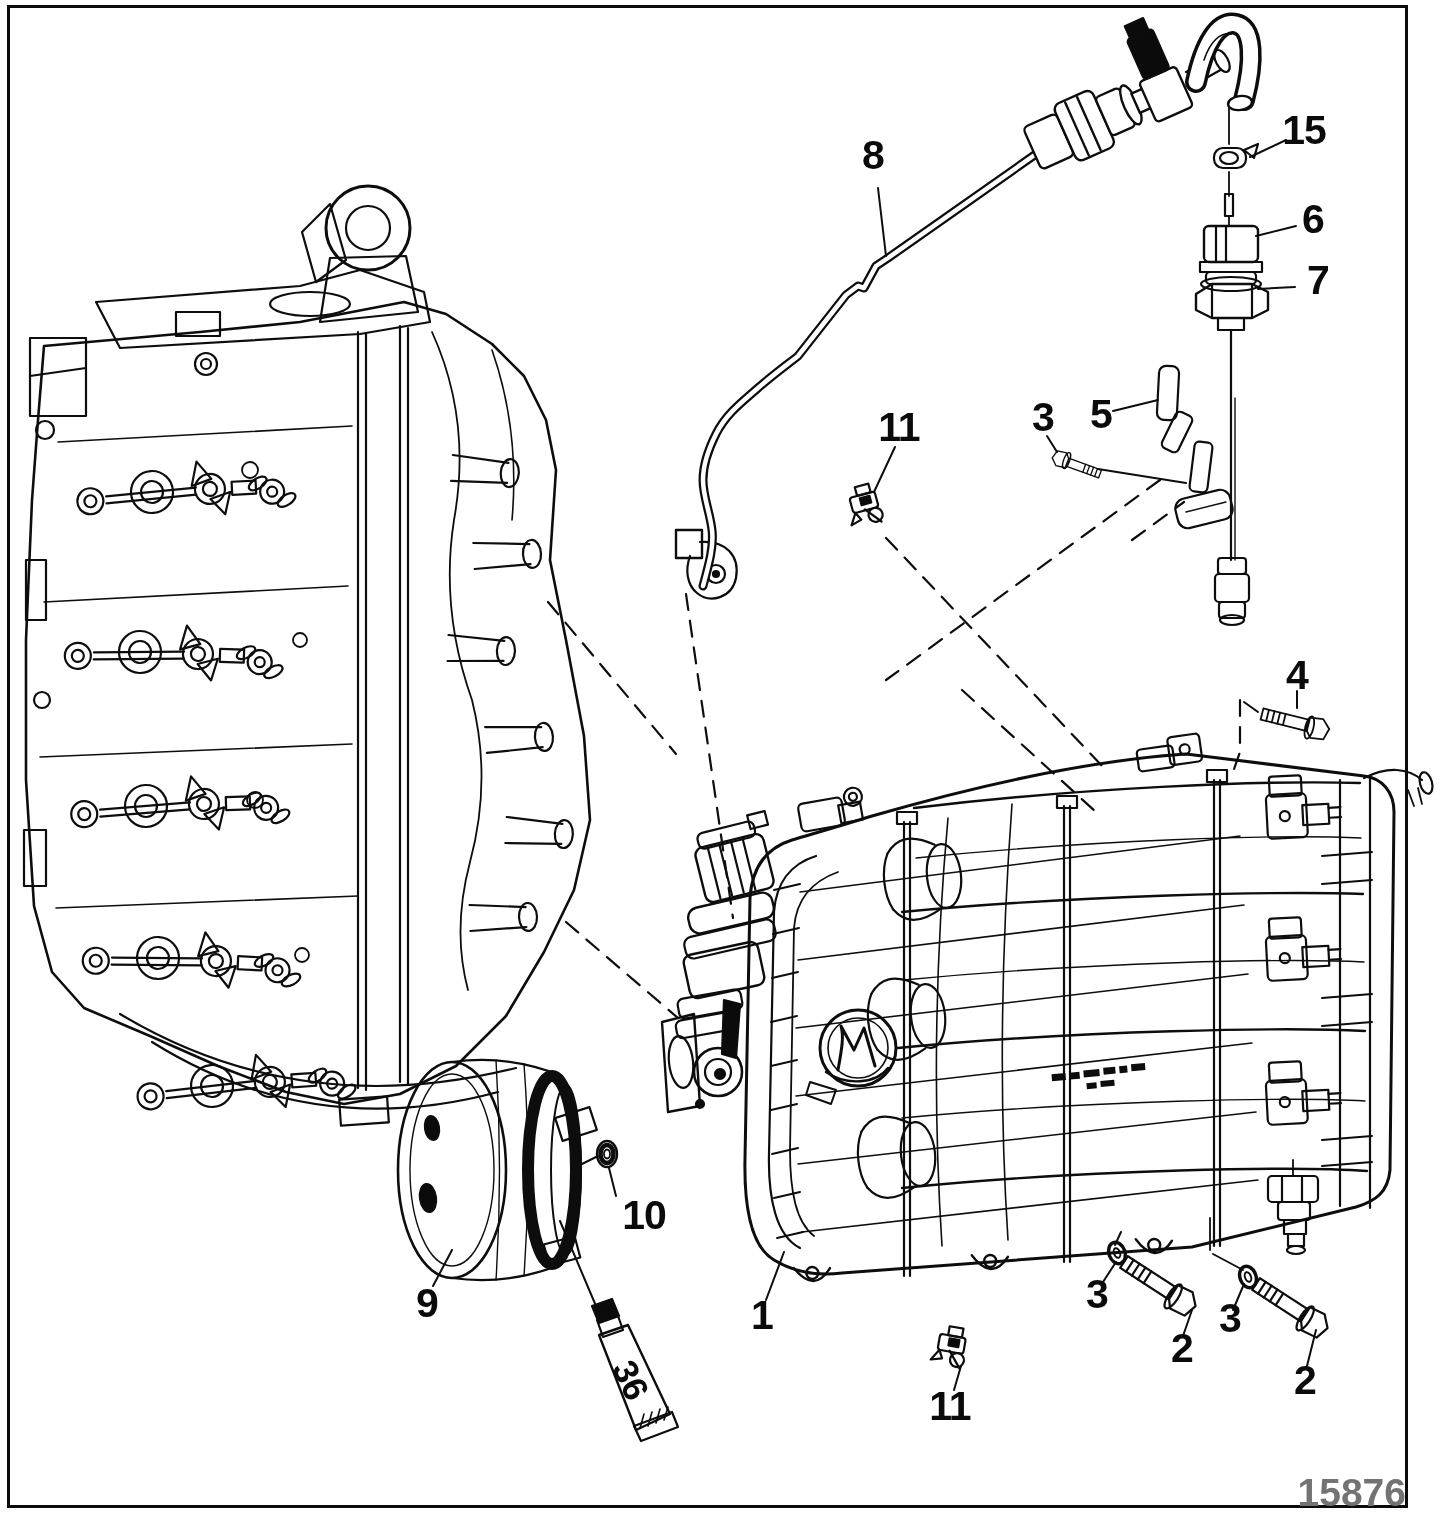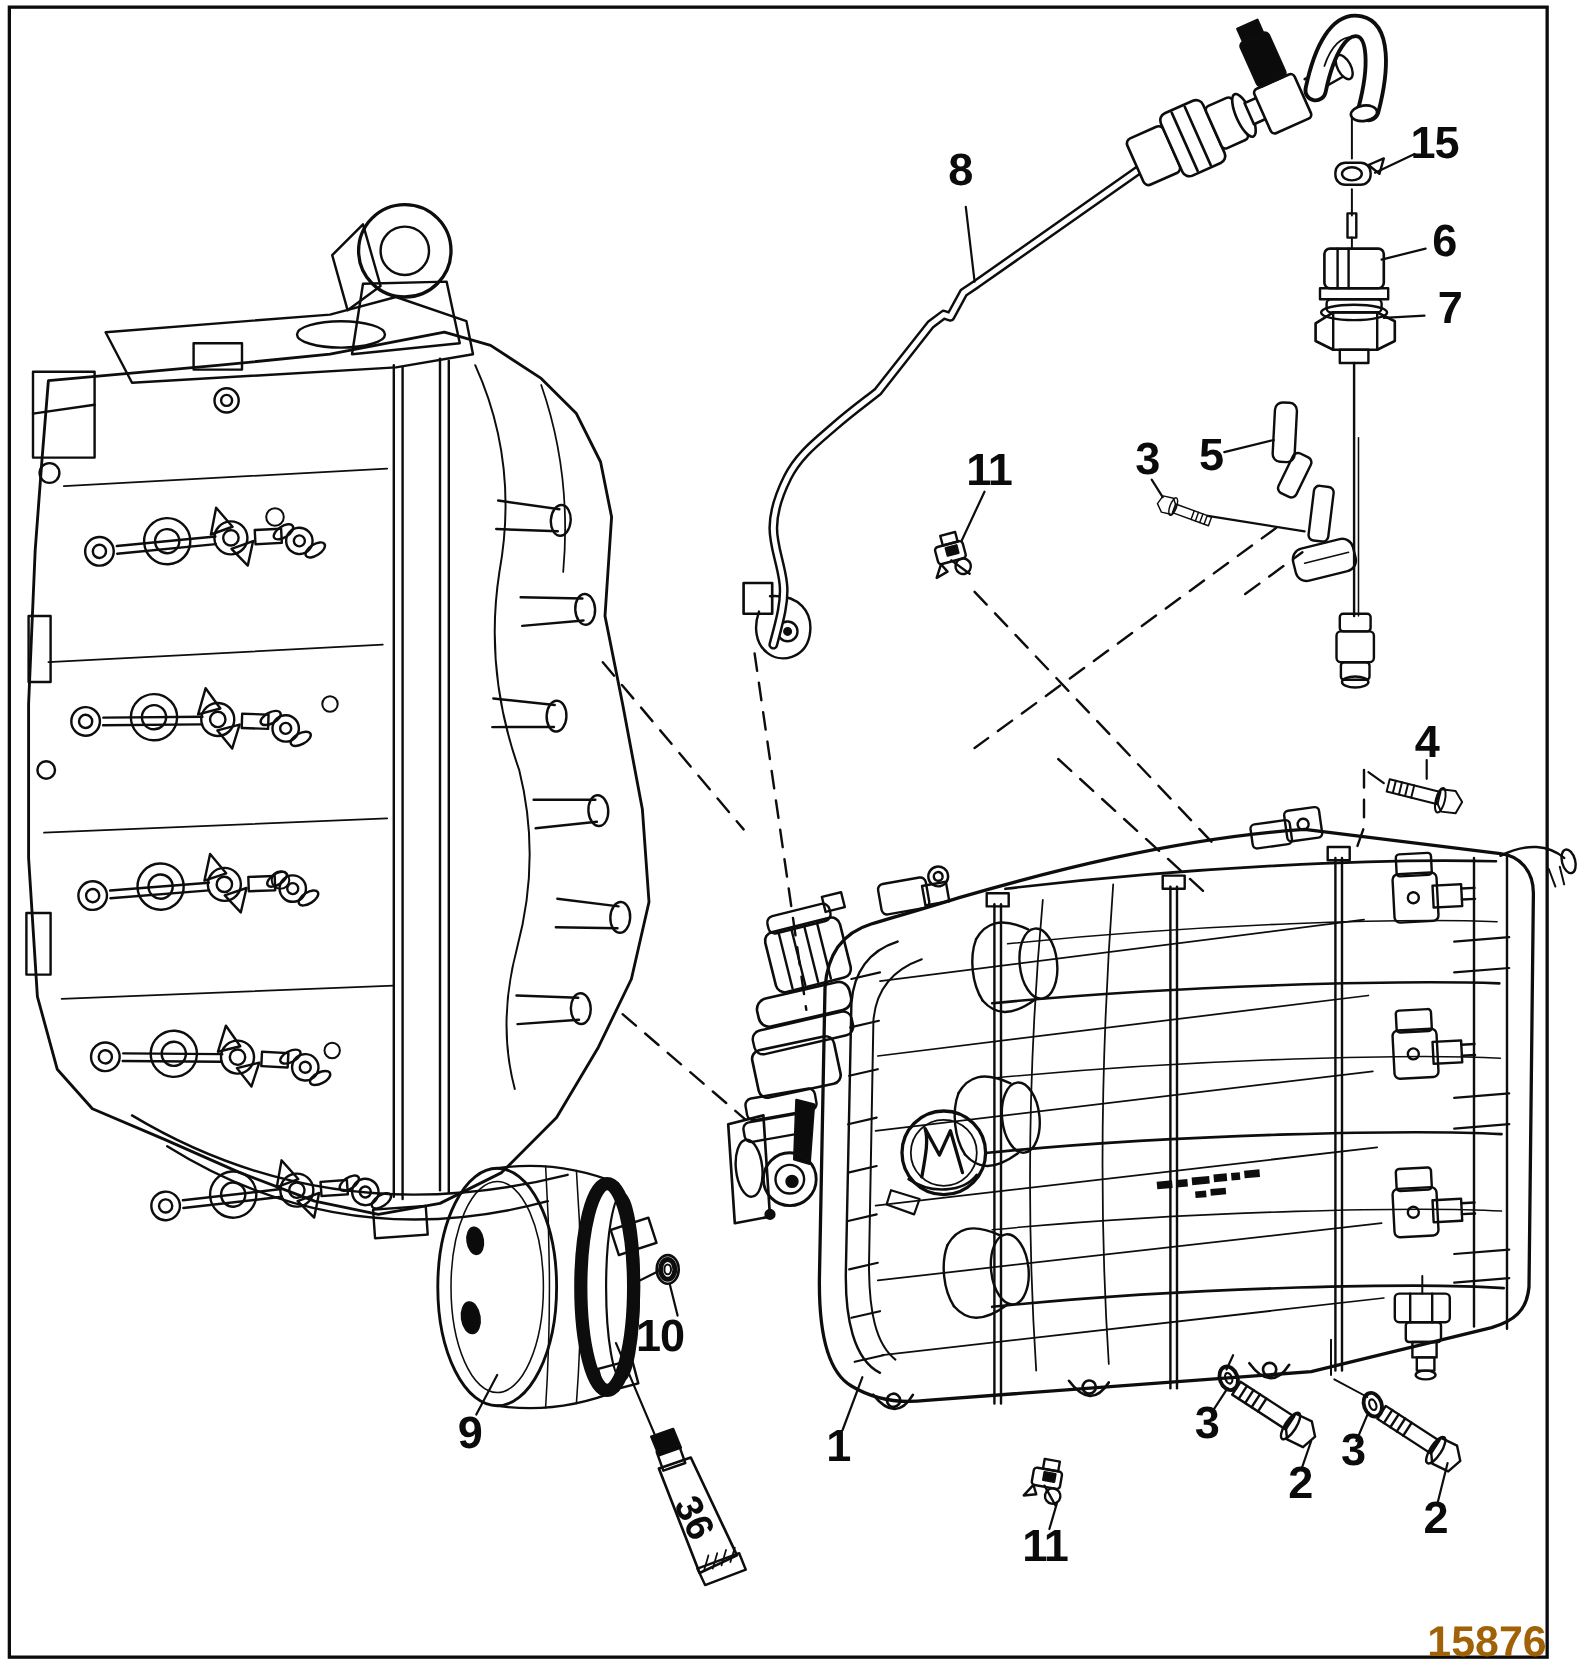--- a/index.html
+++ b/index.html
@@ -8,21 +8,21 @@
     font-family:"Liberation Sans", sans-serif;overflow:hidden;
   }
   .page svg{position:absolute;left:0;top:0;}
   .co{
     position:absolute;transform:translate(-50%,-50%);
     font-weight:700;font-size:41px;line-height:1;color:#0b0b0b;letter-spacing:-1px;
     white-space:nowrap;
   }
   .fig-num{
     position:absolute;right:40px;bottom:14px;
-    font-weight:700;font-size:39px;line-height:1;color:#a16207;letter-spacing:0px;
+    font-weight:700;font-size:39px;line-height:1;color:#737373;letter-spacing:0px;
   }
   .tube-label{
     position:absolute;left:631px;top:1380px;
     transform:translate(-50%,-50%) rotate(64deg);
     font-weight:700;font-size:35px;line-height:1;color:#0b0b0b;
   }
 </style>
 </head>
 <body>
 
@@ -422,21 +422,21 @@
 <div class="co" style="left:873px;top:155px">8</div>
 <div class="co" style="left:1304px;top:130px">15</div>
 <div class="co" style="left:1313px;top:219px">6</div>
 <div class="co" style="left:1318px;top:280px">7</div>
 <div class="co" style="left:1101px;top:414px">5</div>
 <div class="co" style="left:1043px;top:417px">3</div>
 <div class="co" style="left:899px;top:427px">11</div>
 <div class="co" style="left:1297px;top:675px">4</div>
 <div class="co" style="left:762px;top:1315px">1</div>
 <div class="co" style="left:427px;top:1303px">9</div>
-<div class="co" style="left:600px;top:1215px">10</div>
+<div class="co" style="left:644px;top:1215px">10</div>
 <div class="co" style="left:1097px;top:1294px">3</div>
 <div class="co" style="left:1182px;top:1348px">2</div>
 <div class="co" style="left:1230px;top:1318px">3</div>
 <div class="co" style="left:1305px;top:1380px">2</div>
 <div class="co" style="left:950px;top:1406px">11</div>
 
 <div class="tube-label">36</div>
 
 <div class="fig-num">15876</div>
 

